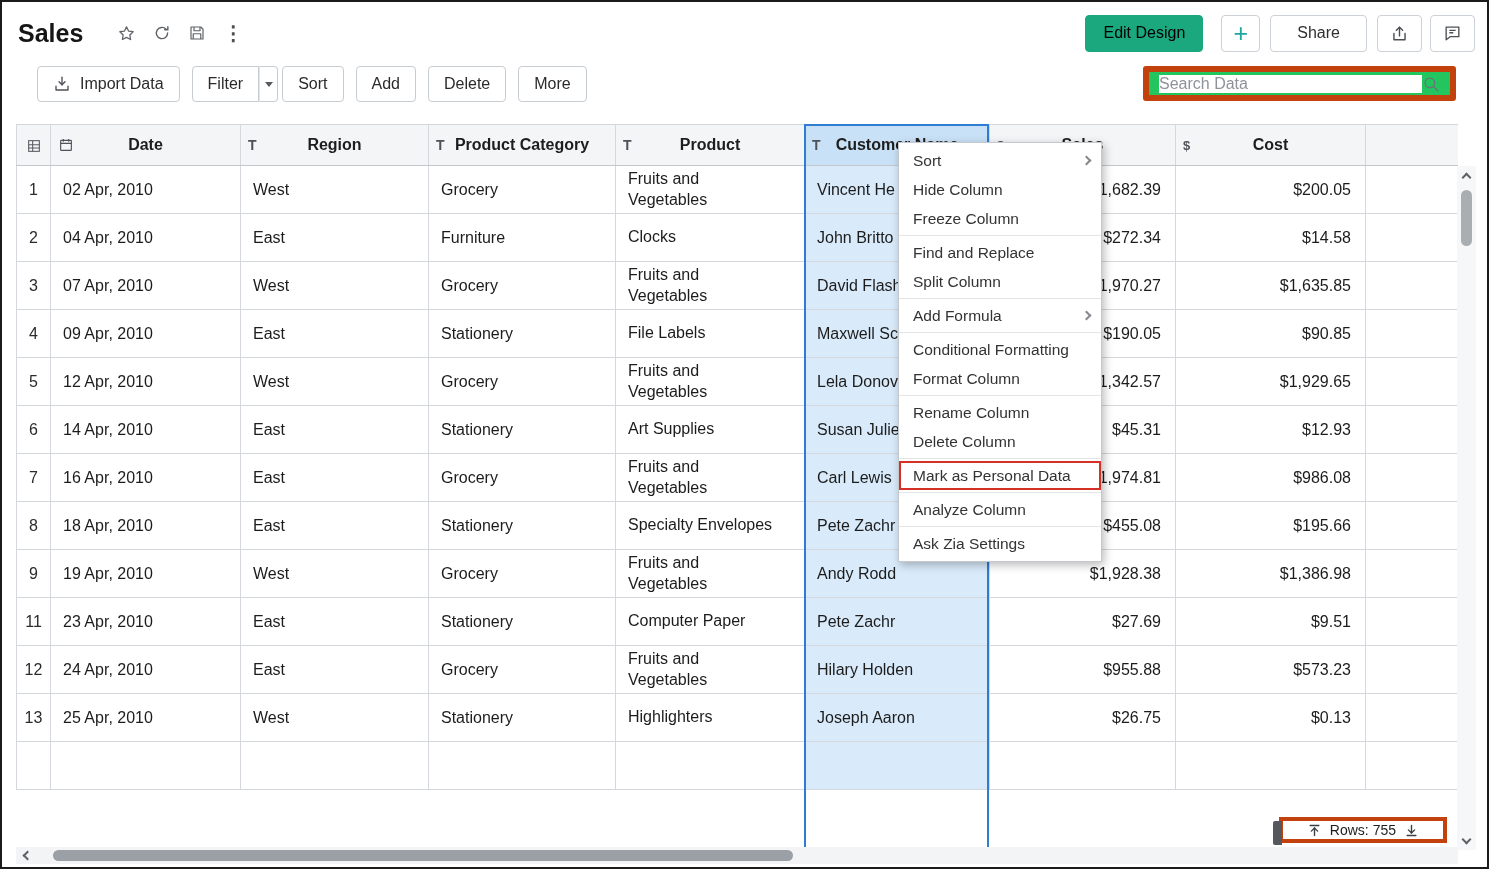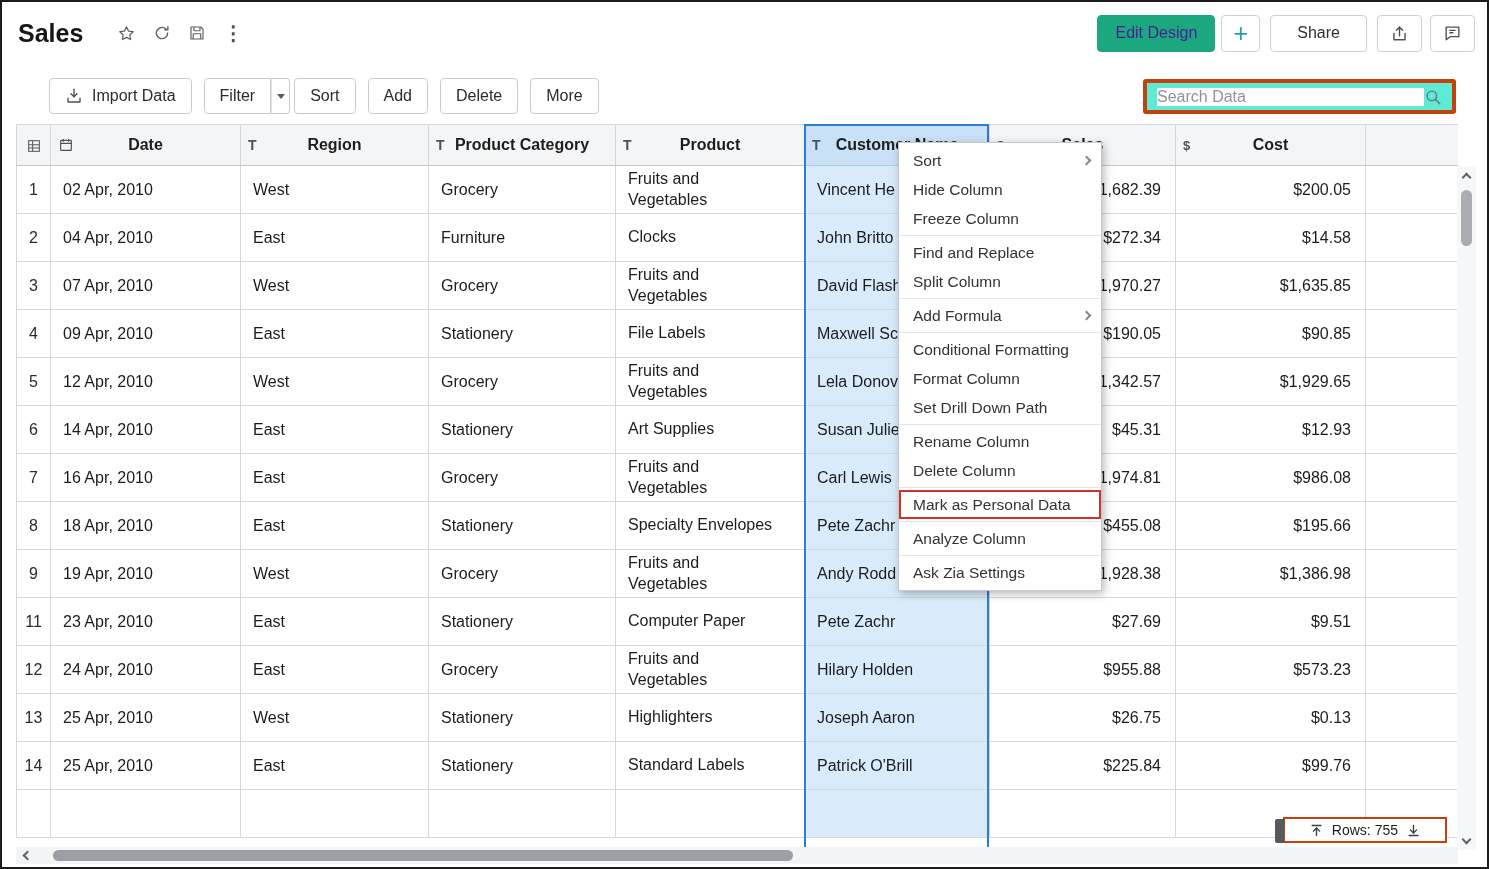--- a/index.html
+++ b/index.html
@@ -9,35 +9,35 @@
     background:#fff;color:#1f1f1f;position:relative;overflow:hidden;
     border:2px solid #1b1b1b;
   }
   
   .topbar{position:absolute;top:0;left:0;right:0;height:62px;display:flex;align-items:center;padding:0 12px;background:#fff}
   .title{font-size:25px;font-weight:700;color:#161616;margin:0 34px 0 4px}
   .tb-icon{color:#5f6368;margin-right:17px;display:flex;align-items:center;cursor:pointer;background:none;border:none}
   .kebab::before{content:"\22EE";font-size:20px;font-weight:700;color:#4c5055}
   .spacer{flex:1}
   .btn{height:37px;border-radius:4px;font-size:16px;font-family:inherit;display:flex;align-items:center;justify-content:center;cursor:pointer}
-  .btn-green{background:var(--accent-green,#1ca87f);border:1px solid var(--accent-green,#1ca87f);color:#4c1d95;padding:0 17px;margin-right:6px}
+  .btn-green{background:var(--accent-green,#1ca87f);border:1px solid var(--accent-green,#1ca87f);color:#000000;padding:0 17px;margin-right:18px}
   .btn-outline{background:#fff;border:1px solid #ccd1d7;color:#2f2f2f;padding:0 26px}
   .btn-plus{width:39px;padding:0;margin-right:10px;color:var(--plus-teal,#1ea5a0)}
   .btn-plus::before{content:"+";font-size:25px;line-height:1}
   .btn-share{margin-right:10px}
   .btn-sq{width:45px;padding:0;color:#4c5055}
   .btn-sq + .btn-sq{margin-left:8px}
   
-  .toolbar{position:absolute;top:64px;left:16px;right:0;height:48px;display:flex;align-items:flex-end;padding:0 31px}
+  .toolbar{position:absolute;top:64px;left:4px;right:0;height:48px;display:flex;align-items:flex-start;padding:0 31px}
   .tbtn{height:36px;border:1px solid #c7ccd1;background:#fff;border-radius:4px;font-size:16px;font-family:inherit;color:#2b2b2b;padding:0 15px;display:flex;align-items:center;gap:9px;cursor:pointer;margin-right:12px}
   .split{display:flex;margin-right:4px}
   .split .tbtn{border-radius:4px 0 0 4px;margin-right:0}
   .caret-btn{width:19px;height:36px;border:1px solid #c7ccd1;border-left:1px solid #e3e6e9;border-radius:0 4px 4px 0;background:#fff;display:flex;align-items:center;justify-content:center;cursor:pointer}
   .caret{width:0;height:0;border:4px solid transparent;border-top:5px solid #565b60;margin-top:4px}
-  .search-box{margin-left:auto;width:313px;height:35px;border:4px solid #c2410c;border-radius:3px;display:flex;align-items:center;padding:0 10px;background:#5eead4}
+  .search-box{margin-left:auto;width:313px;height:35px;border:6px solid #c2410c;border-radius:3px;display:flex;align-items:center;padding:0 10px;background:#22c55e}
   .search-box input{border:none;outline:none;flex:1;font-size:16px;font-family:inherit;color:#333}
   .search-box input::placeholder{color:#8d939a}
   .search-box .sicon{color:#6d7378;display:flex}
   
   .table-region{position:absolute;left:14px;top:122px;width:1442px;height:723px;overflow:hidden;background:#fff}
   table{border-collapse:collapse;table-layout:fixed;width:1442px}
   th,td{border:1px solid #d4d8dc;overflow:hidden}
   thead th{height:41px;background:#f4f5f7;font-size:16px;font-weight:700;color:#1d1d1d;text-align:center;position:relative;border-bottom:1px solid #c3c7cb}
   thead th.sel{background:var(--selection-header-bg,#c9e1f7)}
   tbody td{height:48px;font-size:16px;color:#1c1c1c;padding:0 12px;background:#fff;vertical-align:middle}
@@ -62,21 +62,21 @@
   .hscroll{position:absolute;left:14px;bottom:3px;height:17px;width:1442px;background:#f3f4f6;display:flex;align-items:center;z-index:4}
   .scroll-btn{width:19px;height:19px;display:flex;align-items:center;justify-content:center;cursor:pointer;flex:0 0 auto}
   .chev{width:7px;height:7px;border-left:2px solid #5f6368;border-bottom:2px solid #5f6368}
   .chev.up{transform:rotate(135deg);margin-top:4px}
   .chev.down{transform:rotate(-45deg);margin-bottom:2px}
   .chev.left{transform:rotate(45deg);margin-left:3px}
   .vthumb{width:11px;height:56px;background:#a9aeb3;border-radius:6px;margin-top:5px;cursor:pointer}
   .vtrack{flex:1}
   .hthumb{height:11px;width:740px;background:#9aa0a5;border-radius:6px;margin-left:18px;cursor:pointer}
   
-  .rows-widget{position:absolute;right:40px;bottom:24px;height:26px;background:#fff;border:2px solid #c2410c;display:flex;align-items:center;padding:0 24px;gap:8px;font-size:14px;color:#1d1d1d;z-index:6}
+  .rows-widget{position:absolute;right:40px;bottom:24px;height:26px;background:#fff;border:4px solid #c2410c;display:flex;align-items:center;padding:0 24px;gap:8px;font-size:14px;color:#1d1d1d;z-index:6}
   .rows-widget .w-icon{display:flex;color:#3b3f43;cursor:pointer}
   .rows-tab{position:absolute;left:-10px;top:0;width:9px;height:24px;background:#55585c;border-radius:2px 0 0 2px;cursor:pointer}
 </style>
 </head>
 <body>
 
 <header class="topbar">
   <h1 class="title">Sales</h1>
   <button class="tb-icon">
     <svg viewBox="0 0 24 24" width="19" height="19" fill="none" stroke="currentColor" stroke-width="1.6" stroke-linejoin="round">
@@ -340,31 +340,20 @@
           <td>25 Apr, 2010</td>
           <td>West</td>
           <td>Stationery</td>
           <td class="product">Highlighters</td>
           <td class="sel">Joseph Aaron</td>
           <td class="money">$26.75</td>
           <td class="money">$0.13</td>
           <td></td>
         </tr>
         <tr>
-          <td class="num">14</td>
-          <td>25 Apr, 2010</td>
-          <td>East</td>
-          <td>Stationery</td>
-          <td class="product">Standard Labels</td>
-          <td class="sel">Patrick O'Brill</td>
-          <td class="money">$225.84</td>
-          <td class="money">$99.76</td>
-          <td></td>
-        </tr>
-        <tr>
           <td></td>
           <td></td>
           <td></td>
           <td></td>
           <td></td>
           <td class="sel"></td>
           <td></td>
           <td></td>
           <td></td>
         </tr>
@@ -396,23 +385,20 @@
     <div class="menu-item">
       <span>Add Formula</span>
       <span class="submenu-arrow"></span>
     </div>
     <div class="menu-divider"></div>
     <div class="menu-item">
       <span>Conditional Formatting</span>
     </div>
     <div class="menu-item">
       <span>Format Column</span>
-    </div>
-    <div class="menu-item">
-      <span>Set Drill Down Path</span>
     </div>
     <div class="menu-divider"></div>
     <div class="menu-item">
       <span>Rename Column</span>
     </div>
     <div class="menu-item">
       <span>Delete Column</span>
     </div>
     <div class="menu-divider"></div>
     <div class="menu-item highlighted">

